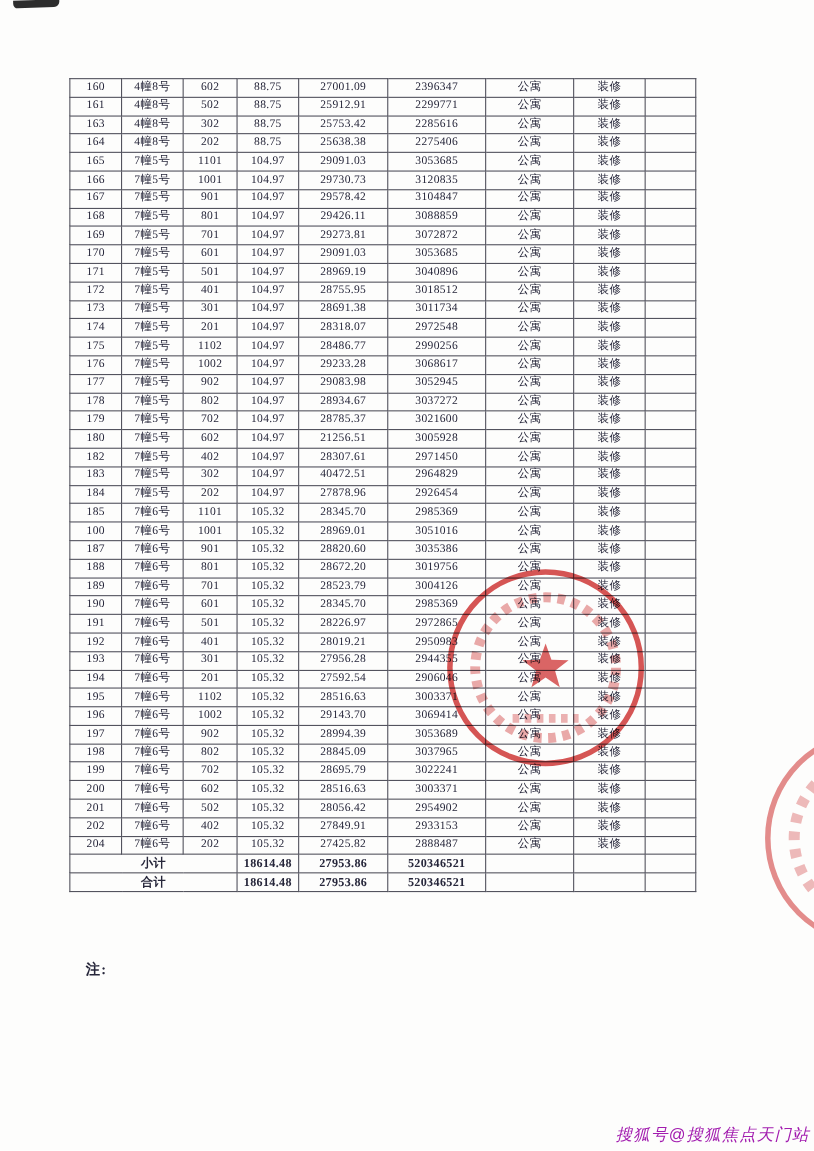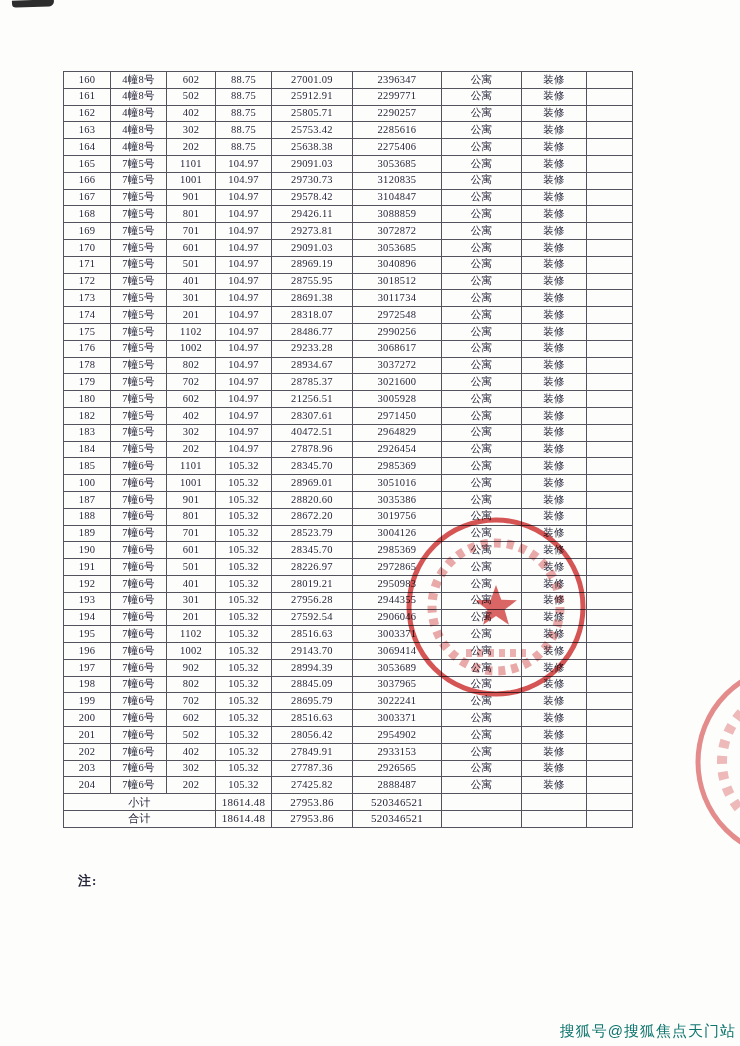--- a/index.html
+++ b/index.html
@@ -26,35 +26,36 @@
     height:15.8px;
     padding:0 1px;
     text-align:center;
     font-size:10.5px;
     line-height:1;
     white-space:nowrap;
     overflow:hidden;
     color:var(--ink,#26263a);
     letter-spacing:.3px;
   }
-  tr.summary td{font-weight:normal;font-size:11px;}
+  tr.summary td{font-weight:bold;font-size:11px;}
   
   .seal{position:absolute;color:var(--seal-red,#cf2f2f);mix-blend-mode:multiply;}
   .seal-main{left:400px;top:511px;width:192px;height:192px;opacity:.82;}
   .seal-edge{left:642px;top:656px;width:98px;height:212px;opacity:.55;overflow:hidden;}
   
   .note{
     position:absolute;left:78px;top:872px;
     font-size:13px;font-weight:bold;letter-spacing:1px;
   }
   .watermark{
     position:absolute;right:4px;bottom:5px;
-    font-size:15px;color:#0f766e;
+    font-size:15px;color:#a21caf;
     font-family:"Liberation Sans","DejaVu Sans",sans-serif;
     letter-spacing:1px;
+    font-style:italic;
   }
 </style>
 </head>
 <body>
 
 <div class="page">
 
   <div class="corner-mark"></div>
 
   <table class="price-table">
@@ -86,31 +87,20 @@
           <td>4幢8号</td>
           <td>502</td>
           <td>88.75</td>
           <td>25912.91</td>
           <td>2299771</td>
           <td>公寓</td>
           <td>装修</td>
           <td></td>
         </tr>
         <tr>
-          <td>162</td>
-          <td>4幢8号</td>
-          <td>402</td>
-          <td>88.75</td>
-          <td>25805.71</td>
-          <td>2290257</td>
-          <td>公寓</td>
-          <td>装修</td>
-          <td></td>
-        </tr>
-        <tr>
           <td>163</td>
           <td>4幢8号</td>
           <td>302</td>
           <td>88.75</td>
           <td>25753.42</td>
           <td>2285616</td>
           <td>公寓</td>
           <td>装修</td>
           <td></td>
         </tr>
@@ -251,20 +241,31 @@
           <td>7幢5号</td>
           <td>1002</td>
           <td>104.97</td>
           <td>29233.28</td>
           <td>3068617</td>
           <td>公寓</td>
           <td>装修</td>
           <td></td>
         </tr>
         <tr>
+          <td>177</td>
+          <td>7幢5号</td>
+          <td>902</td>
+          <td>104.97</td>
+          <td>29083.98</td>
+          <td>3052945</td>
+          <td>公寓</td>
+          <td>装修</td>
+          <td></td>
+        </tr>
+        <tr>
           <td>178</td>
           <td>7幢5号</td>
           <td>802</td>
           <td>104.97</td>
           <td>28934.67</td>
           <td>3037272</td>
           <td>公寓</td>
           <td>装修</td>
           <td></td>
         </tr>
@@ -510,31 +511,20 @@
           <td>装修</td>
           <td></td>
         </tr>
         <tr>
           <td>202</td>
           <td>7幢6号</td>
           <td>402</td>
           <td>105.32</td>
           <td>27849.91</td>
           <td>2933153</td>
-          <td>公寓</td>
-          <td>装修</td>
-          <td></td>
-        </tr>
-        <tr>
-          <td>203</td>
-          <td>7幢6号</td>
-          <td>302</td>
-          <td>105.32</td>
-          <td>27787.36</td>
-          <td>2926565</td>
           <td>公寓</td>
           <td>装修</td>
           <td></td>
         </tr>
         <tr>
           <td>204</td>
           <td>7幢6号</td>
           <td>202</td>
           <td>105.32</td>
           <td>27425.82</td>

